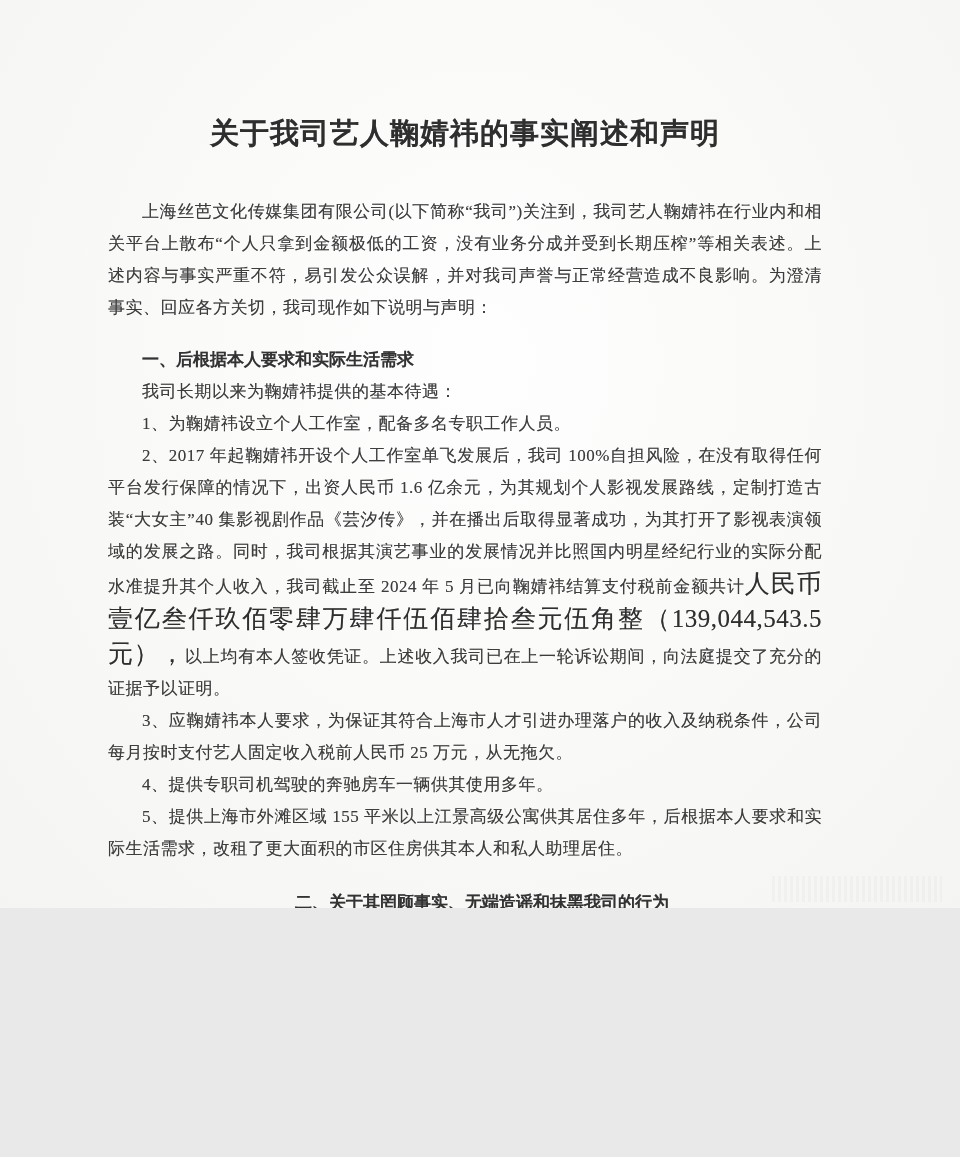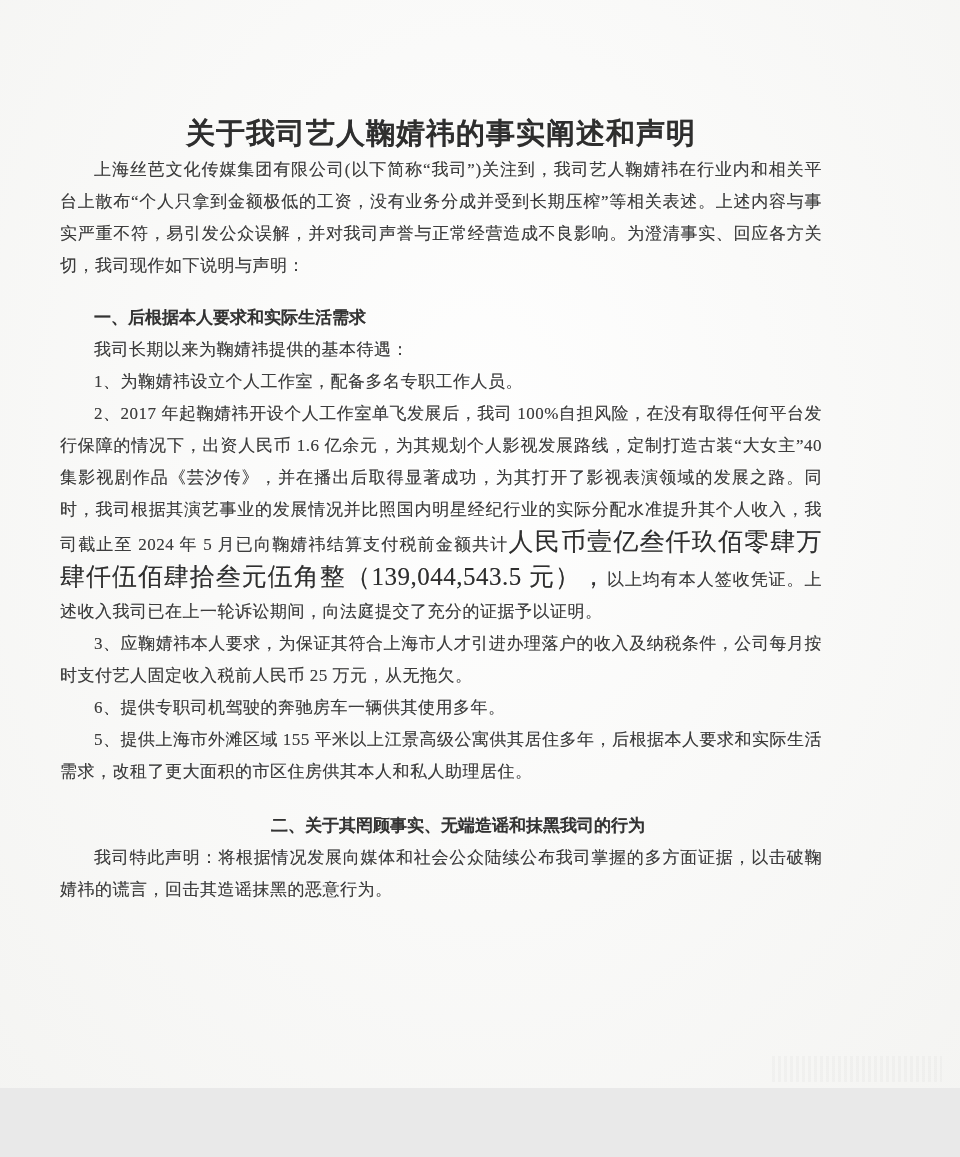--- a/index.html
+++ b/index.html
@@ -3,50 +3,50 @@
 <meta charset="utf-8">
 <style>
   html, body {
     margin: 0;
     padding: 0;
     background: #e9e9e9;
   }
   .page {
     position: relative;
     width: 960px;
-    height: 1088px;
+    height: 908px;
     margin: 0 auto;
     background:
       radial-gradient(ellipse at 50% 40%, rgba(255,255,255,0.9), rgba(244,244,242,0.9)),
       #f7f7f5;
     font-family: "Liberation Serif", "DejaVu Serif", serif;
     color: #3d3d3d;
     overflow: hidden;
     box-sizing: border-box;
-    padding: 0 138px 0 60px;
+    padding: 0 138px 0 108px;
     text-shadow: 0 0 0.6px rgba(80,80,80,0.55);
   }
   .title {
     margin: 112px 0 0 0;
     font-size: 29px;
     font-weight: bold;
     text-align: center;
     color: #2e2e2e;
     letter-spacing: 1px;
     line-height: 42px;
   }
   .para {
     margin: 0;
     font-size: 17px;
     line-height: 32px;
     text-align: justify;
     letter-spacing: 0.5px;
   }
   .indent { text-indent: 2em; }
-  .intro { }
+  .intro { margin-top: 42px; }
   .heading {
     margin: 20px 0 0 0;
     font-size: 17px;
     font-weight: bold;
     line-height: 32px;
     text-indent: 2em;
     color: #333333;
   }
   .heading-2 { margin-top: 22px; text-align: center; }
   .amount {
@@ -76,21 +76,21 @@
   <h2 class="heading">一、后根据本人要求和实际生活需求</h2>
 
   <p class="para indent">我司长期以来为鞠婧祎提供的基本待遇：</p>
 
   <p class="para indent">1、为鞠婧祎设立个人工作室，配备多名专职工作人员。</p>
 
   <p class="para indent"><span>2、2017 年起鞠婧祎开设个人工作室单飞发展后，我司 100%自担风险，在没有取得任何平台发行保障的情况下，出资人民币 1.6 亿余元，为其规划个人影视发展路线，定制打造古装“大女主”40 集影视剧作品《芸汐传》，并在播出后取得显著成功，为其打开了影视表演领域的发展之路。同时，我司根据其演艺事业的发展情况并比照国内明星经纪行业的实际分配水准提升其个人收入，我司截止至 2024 年 5 月已向鞠婧祎结算支付税前金额共计</span><span class="amount">人民币壹亿叁仟玖佰零肆万肆仟伍佰肆拾叁元伍角整（139,044,543.5 元），</span><span>以上均有本人签收凭证。上述收入我司已在上一轮诉讼期间，向法庭提交了充分的证据予以证明。</span></p>
 
   <p class="para indent">3、应鞠婧祎本人要求，为保证其符合上海市人才引进办理落户的收入及纳税条件，公司每月按时支付艺人固定收入税前人民币 25 万元，从无拖欠。</p>
 
-  <p class="para indent">6、提供专职司机驾驶的奔驰房车一辆供其使用多年。</p>
+  <p class="para indent">4、提供专职司机驾驶的奔驰房车一辆供其使用多年。</p>
 
   <p class="para indent">5、提供上海市外滩区域 155 平米以上江景高级公寓供其居住多年，后根据本人要求和实际生活需求，改租了更大面积的市区住房供其本人和私人助理居住。</p>
 
 
   <h2 class="heading heading-2">二、关于其罔顾事实、无端造谣和抹黑我司的行为</h2>
 
 
   <p class="para indent">我司特此声明：将根据情况发展向媒体和社会公众陆续公布我司掌握的多方面证据，以击破鞠婧祎的谎言，回击其造谣抹黑的恶意行为。</p>
 
   <div class="faint-watermark"></div>

